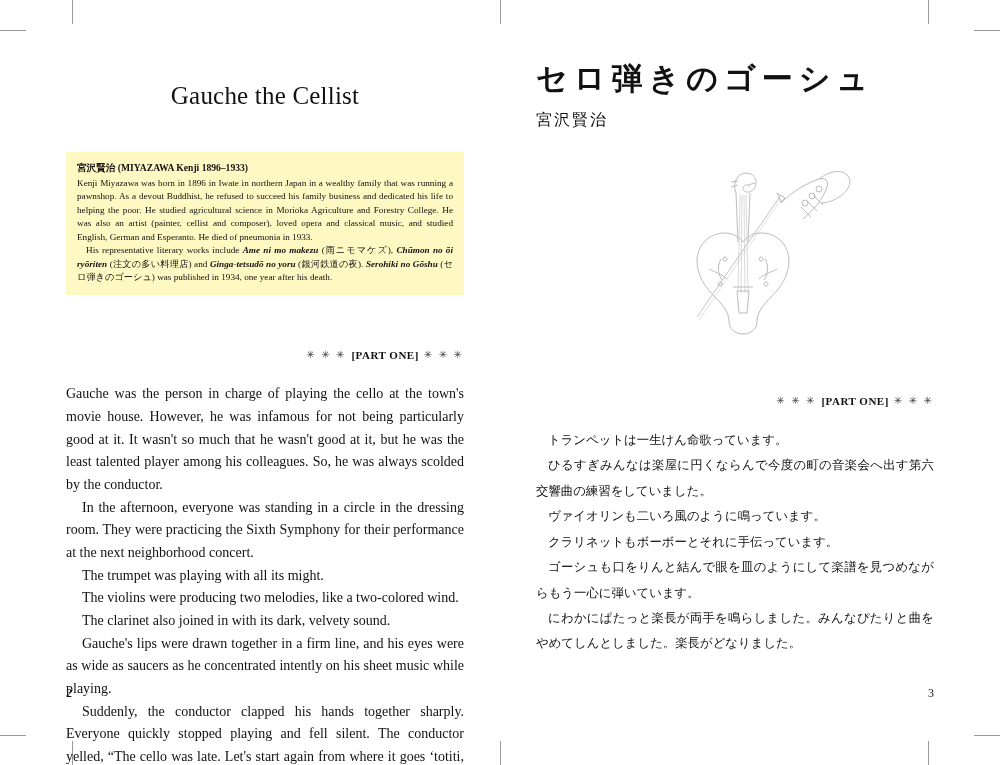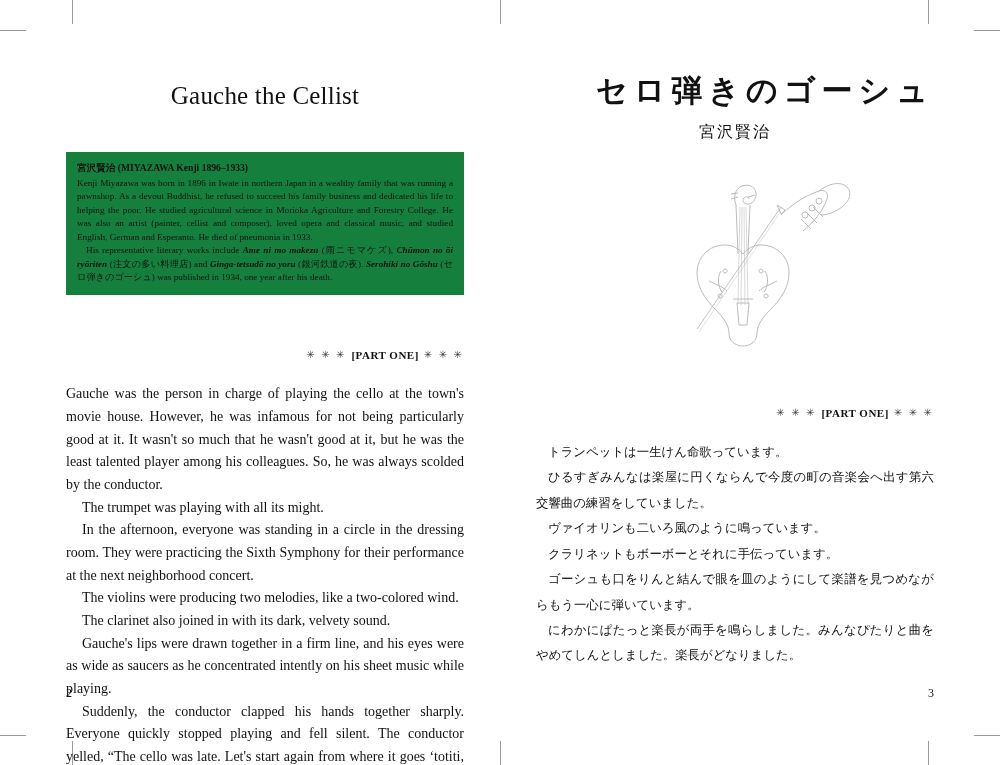--- a/index.html
+++ b/index.html
@@ -54,21 +54,21 @@
   }
   .byline-en {
     margin: 9px 0 0 0;
     text-align: center;
     font-size: 14.5px;
     font-style: italic;
   }
 
   .bio-box {
     margin: 42px 0 0 0;
-    background: #15803d;
+    background: #fef9c3;
     padding: 9px 11px 11px 11px;
     font-size: 9.2px;
     line-height: 1.46;
     text-align: justify;
   }
   .bio-title {
     font-weight: bold;
     font-size: 9.6px;
     margin-bottom: 2px;
   }
@@ -107,30 +107,30 @@
   .folio {
     position: absolute;
     bottom: 34px;
     font-size: 12px;
   }
   .folio-left  { left: 36px; }
   .folio-right { right: 36px; }
 
   
   .title-ja {
-    margin: 40px 0 0 0;
-    text-align: right;
+    margin: 28px 0 0 0;
+    text-align: left;
     font-size: 31px;
     font-weight: bold;
     letter-spacing: 6px;
     font-family: Liberation Serif, serif;
   }
   .byline-ja {
     margin: 10px 0 0 0;
-    text-align: center;
+    text-align: left;
     font-size: 16px;
     letter-spacing: 2px;
     font-family: "DejaVu Sans", sans-serif;
   }
 
   .illustration {
     margin: 10px auto 0 auto;
     width: 260px;
     height: 200px;
     position: relative;
@@ -174,22 +174,22 @@
       <p class="bio-p">Kenji Miyazawa was born in 1896 in Iwate in northern Japan in a wealthy family that was running a pawnshop. As a devout Buddhist, he refused to succeed his family business and dedicated his life to helping the poor. He studied agricultural science in Morioka Agriculture and Forestry College. He was also an artist (painter, cellist and composer), loved opera and classical music, and studied English, German and Esperanto. He died of pneumonia in 1933.</p>
       <p class="bio-p" id="bio-p2"><span>His representative literary works include </span><b><i>Ame ni mo makezu</i></b><span> (雨ニモマケズ), </span><b><i>Chūmon no ōi ryōriten</i></b><span> (注文の多い料理店) and </span><b><i>Ginga-tetsudō no yoru</i></b><span> (銀河鉄道の夜). </span><b><i>Serohiki no Gōshu</i></b><span> (セロ弾きのゴーシュ) was published in 1934, one year after his death.</span></p>
     </div>
 
     <div class="part-divider">
       <span class="stars">✳ ✳ ✳</span><span class="part-label">[PART ONE]</span><span class="stars">✳ ✳ ✳</span>
     </div>
 
     <div class="body-en">
       <p>Gauche was the person in charge of playing the cello at the town's movie house. However, he was infamous for not being particularly good at it. It wasn't so much that he wasn't good at it, but he was the least talented player among his colleagues. So, he was always scolded by the conductor.</p>
+      <p class="indent">In the afternoon, everyone was standing in a circle in the dressing room. They were practicing the Sixth Symphony for their performance at the next neighborhood concert.</p>
       <p class="indent">The trumpet was playing with all its might.</p>
-      <p class="indent">In the afternoon, everyone was standing in a circle in the dressing room. They were practicing the Sixth Symphony for their performance at the next neighborhood concert.</p>
       <p class="indent">The violins were producing two melodies, like a two-colored wind.</p>
       <p class="indent">The clarinet also joined in with its dark, velvety sound.</p>
       <p class="indent">Gauche's lips were drawn together in a firm line, and his eyes were as wide as saucers as he concentrated intently on his sheet music while playing.</p>
       <p class="indent">Suddenly, the conductor clapped his hands together sharply. Everyone quickly stopped playing and fell silent. The conductor yelled, “The cello was late. Let's start again from where it goes ‘totiti, tititi’. Three, two, one!”</p>
     </div>
 
     <div class="folio folio-left">2</div>
   </div>
 
   <div class="page page-right">

